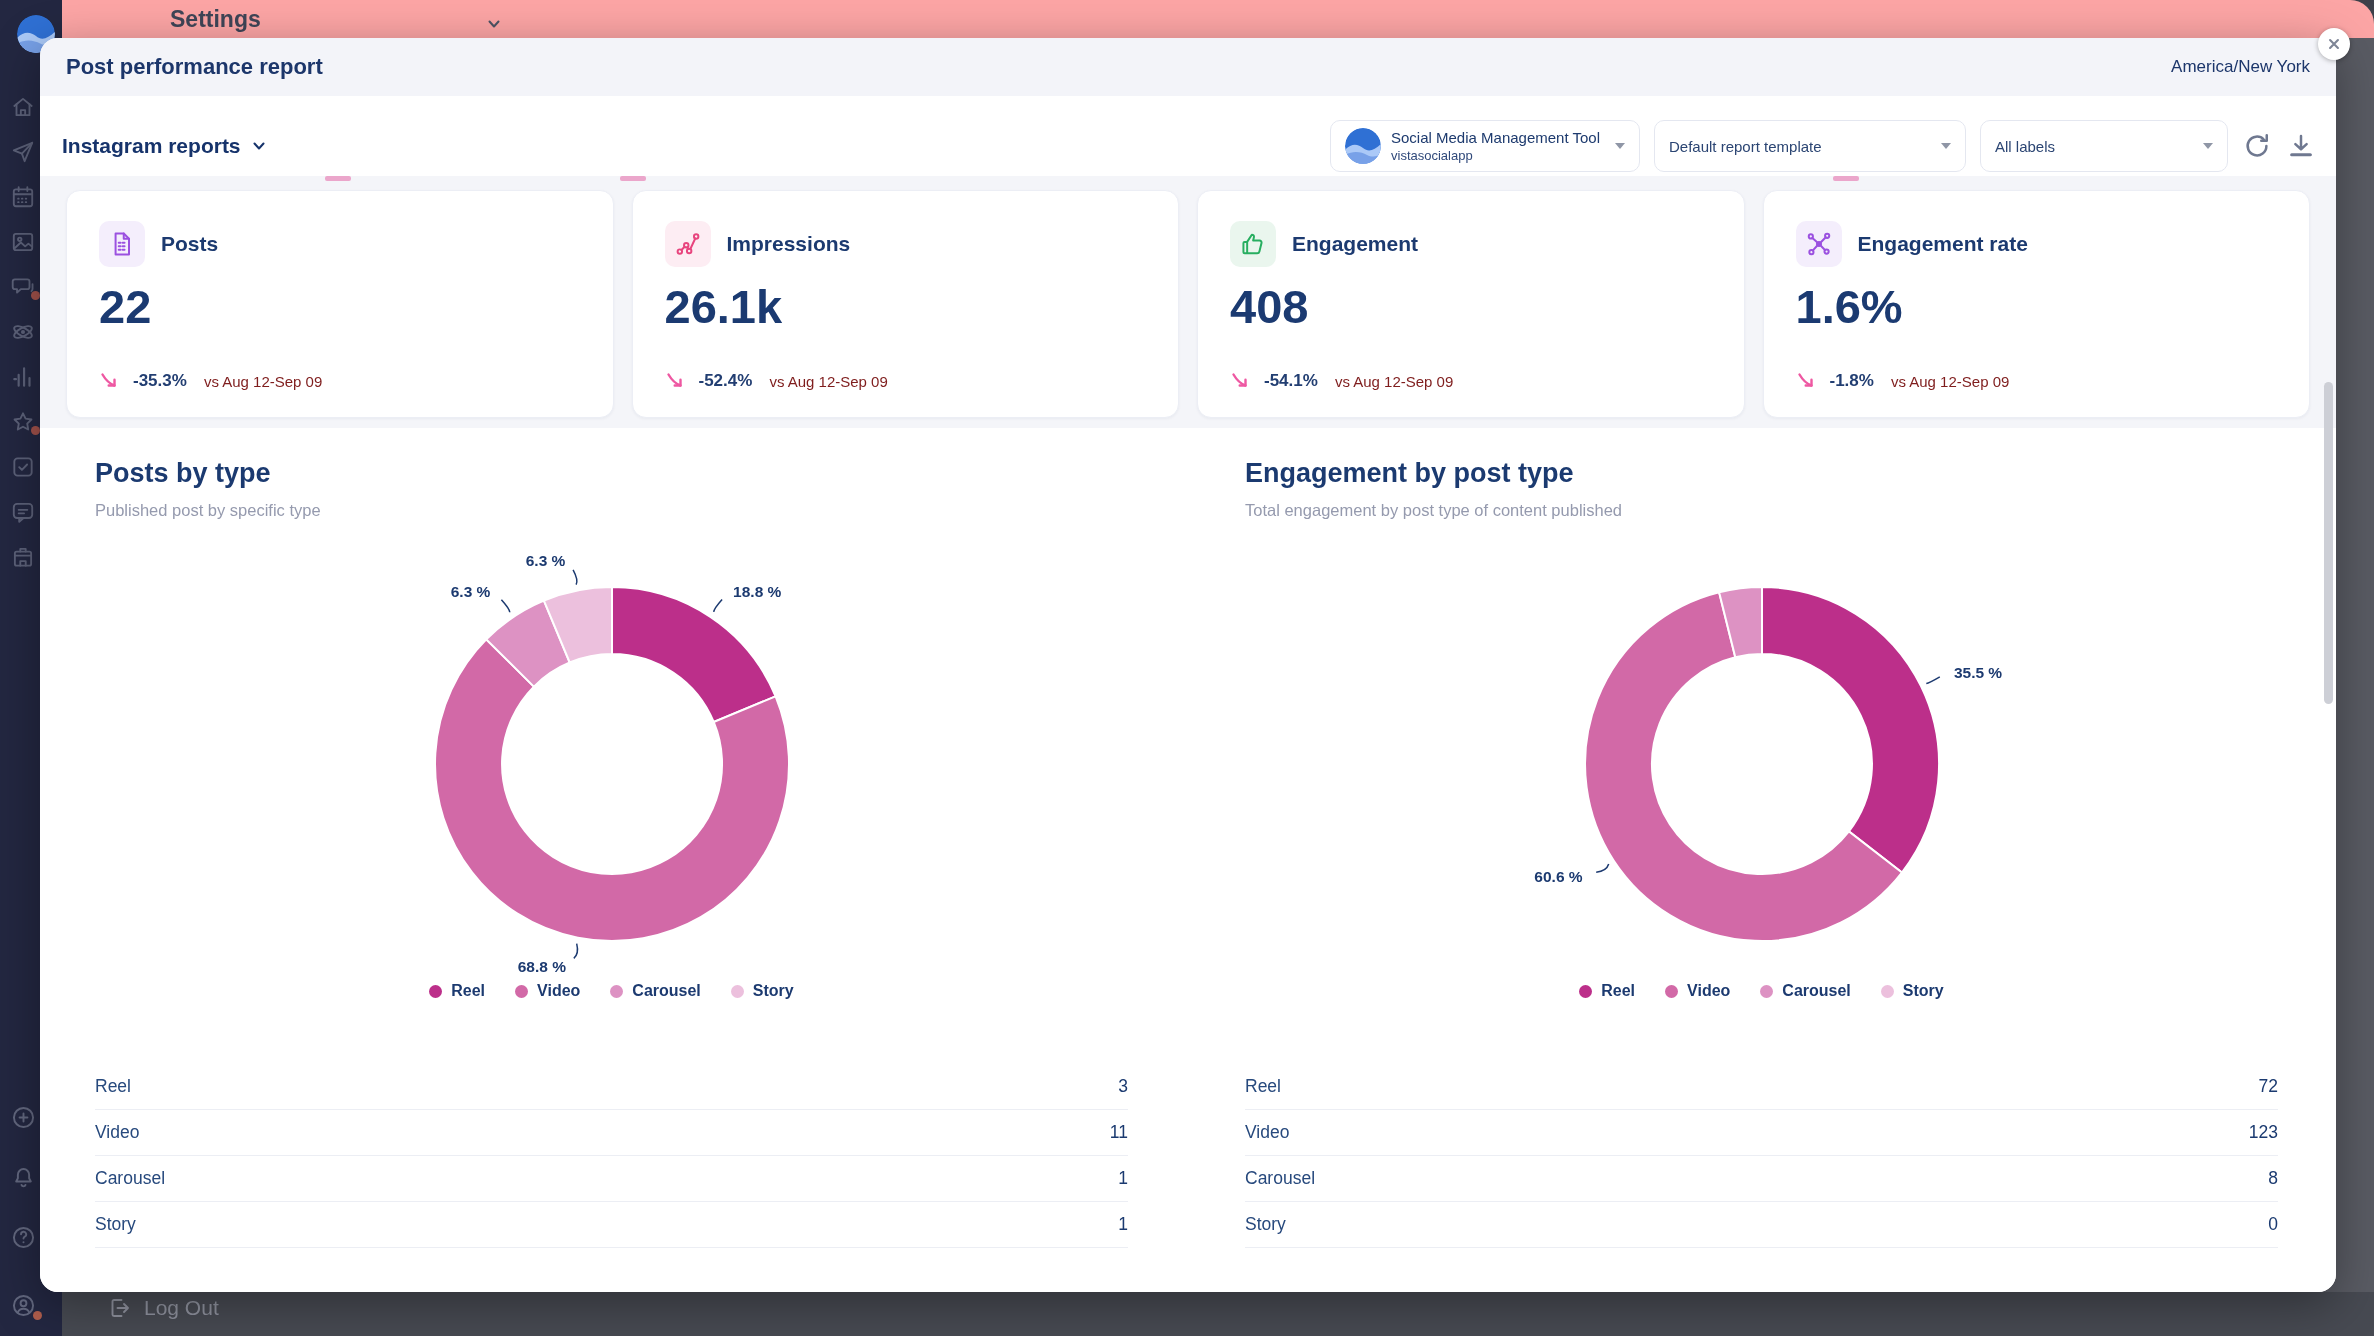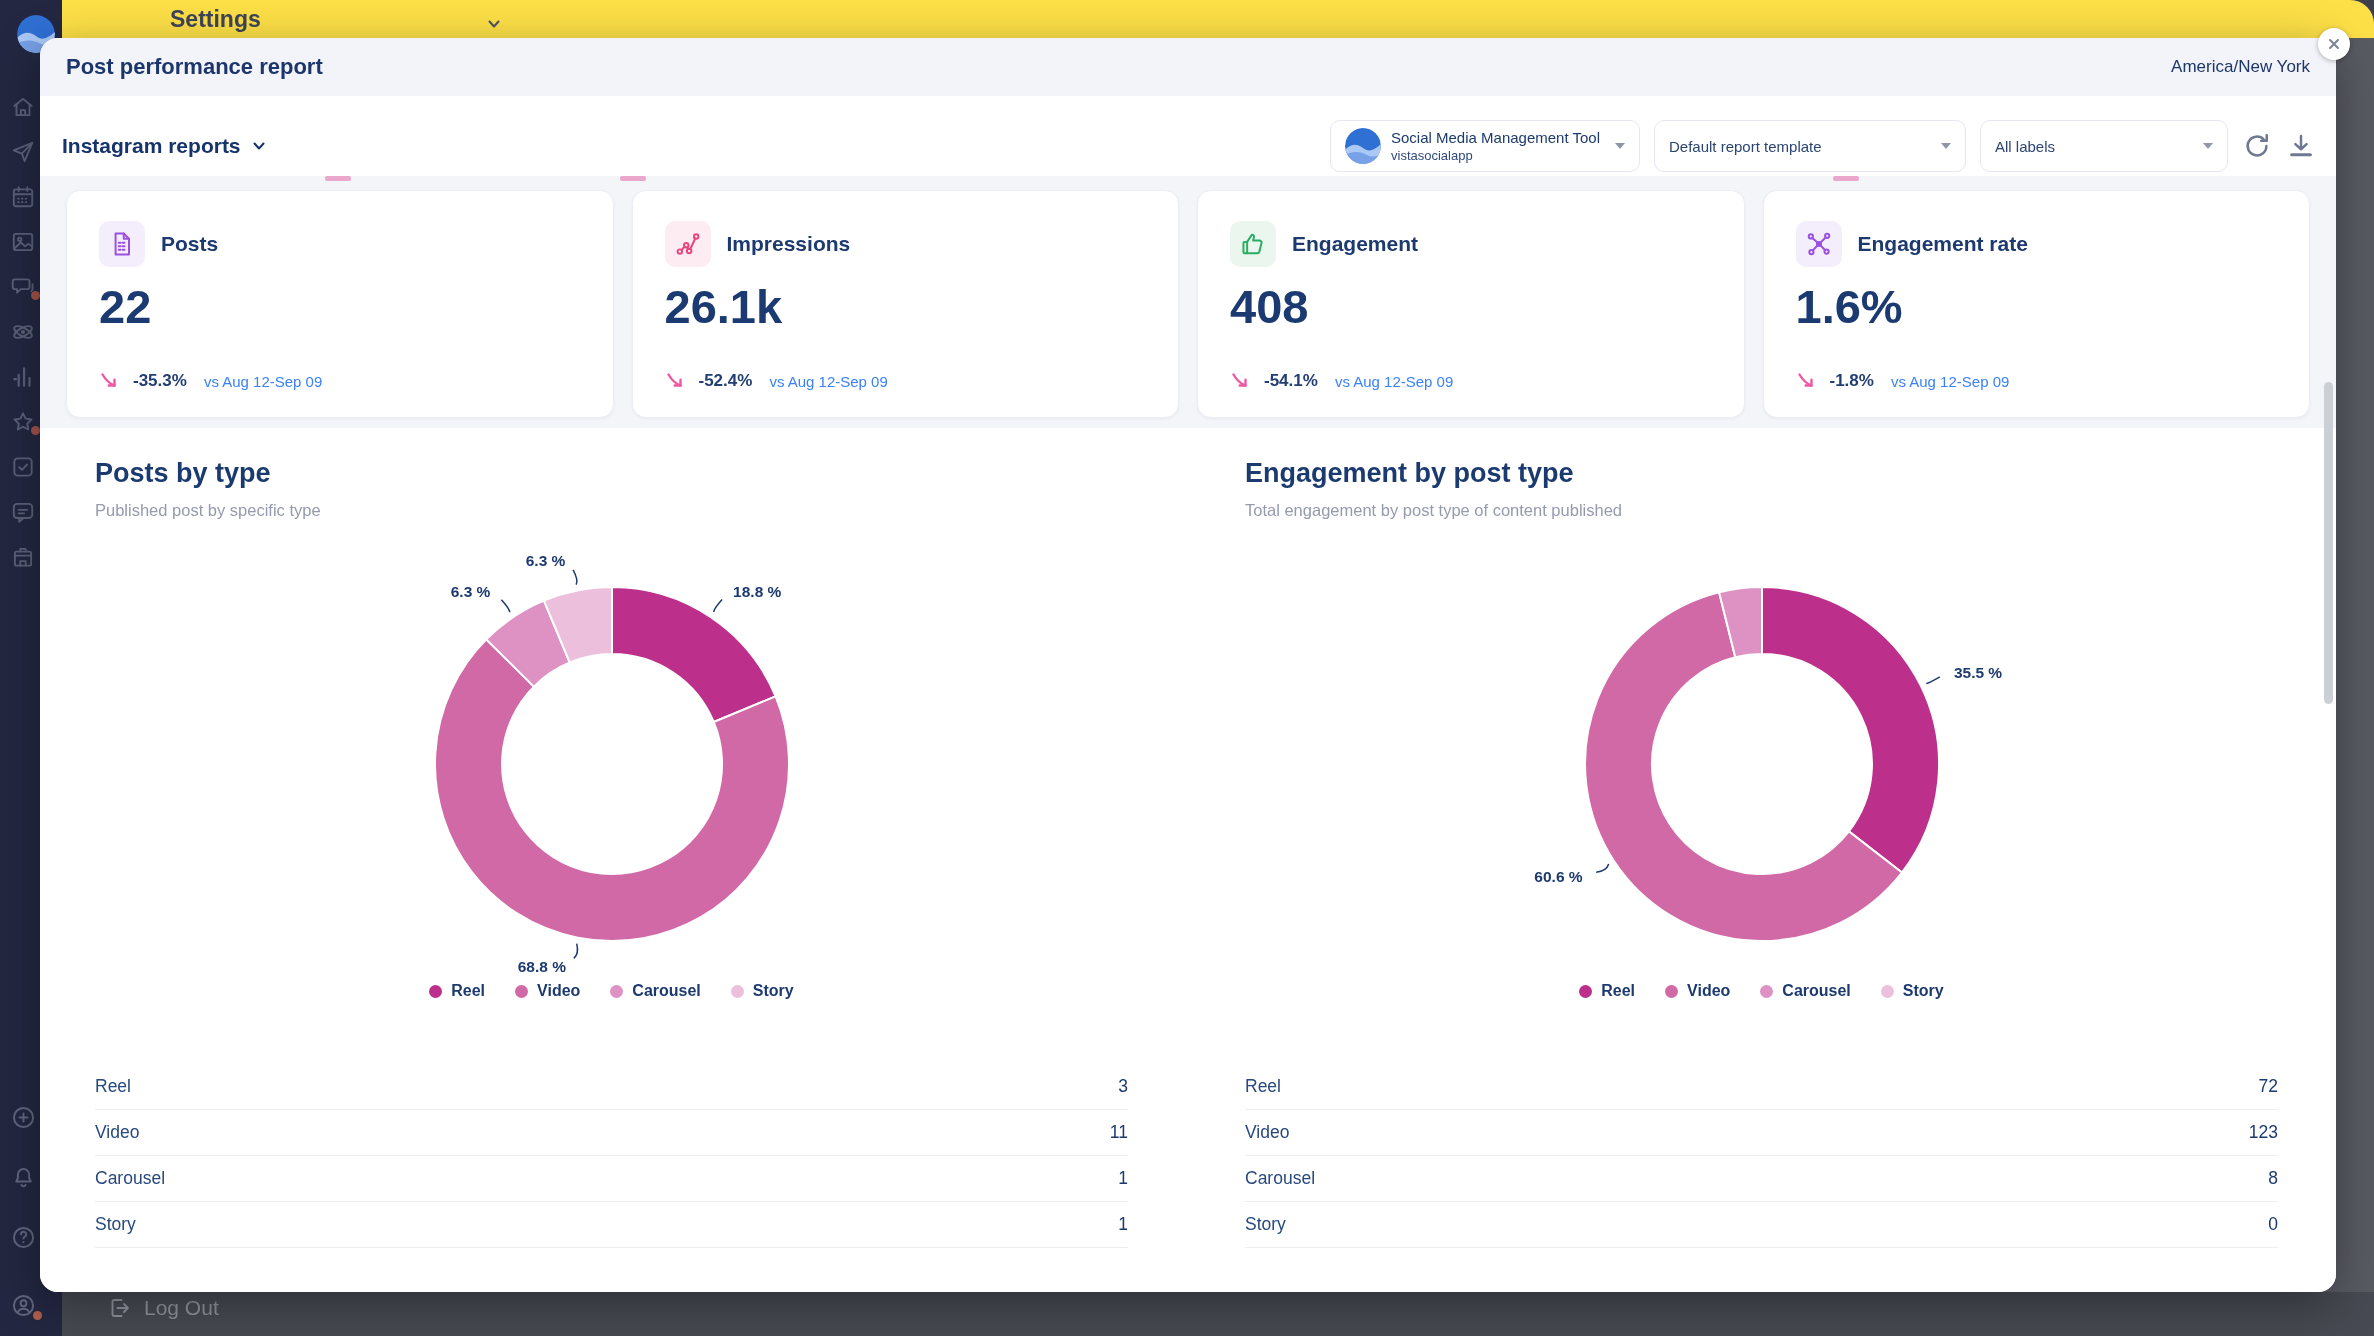--- a/index.html
+++ b/index.html
@@ -1,20 +1,20 @@
 <!DOCTYPE html>
 <html><head>
 <meta charset="utf-8">
 <style>
   * { box-sizing: border-box; margin: 0; padding: 0; }
   html,body { width:2374px; height:1336px; background:#3d404a; font-family:"Liberation Sans", sans-serif; overflow:hidden; }
   .page { position:absolute; inset:0; background:#595b63; border-radius:0 24px 0 0; overflow:hidden; }
 
   
-  .top-strip { position:absolute; left:62px; top:0; right:0; height:38px; background:#fde047; }
+  .top-strip { position:absolute; left:62px; top:0; right:0; height:38px; background:#fca5a5; }
   .settings-title { position:absolute; left:108px; top:6px; font-size:23px; font-weight:600; color:#3f4557; }
   .settings-chevron { position:absolute; left:424px; top:16px; width:16px; height:16px; color:#4d5364; }
   .bottom-strip { position:absolute; left:62px; bottom:0; right:0; height:44px; background:#474a52; z-index:5; }
   .logout { position:absolute; left:108px; top:1296px; display:flex; align-items:center; gap:12px; color:#8f929e; font-size:21px; z-index:6; cursor:pointer; }
   .logout .icon { width:24px; height:24px; }
 
   
   .sidebar { position:absolute; left:0; top:0; bottom:0; width:62px; background:#232741; z-index:4; }
   .sidebar-logo { position:absolute; left:17px; top:15px; width:38px; height:38px; border-radius:50%; overflow:hidden; }
   .side-icons { position:absolute; left:0; top:84px; width:62px; }
@@ -55,21 +55,21 @@
   .cards { display:grid; grid-template-columns:repeat(4,1fr); gap:18px; }
   .card { background:#fff; border:1px solid #eceef5; border-radius:14px; height:228px; padding:30px 32px 26px; display:flex; flex-direction:column; box-shadow:0 1px 3px rgba(20,30,80,.05); }
   .card-head { display:flex; align-items:center; gap:16px; }
   .card-iconbox { width:46px; height:46px; border-radius:10px; display:flex; align-items:center; justify-content:center; }
   .card-iconbox .icon { width:28px; height:28px; }
   .card-title { font-size:21px; font-weight:600; color:#1c3a70; }
   .card-value { margin-top:12px; font-size:47px; font-weight:600; color:#1b3a71; }
   .card-delta { margin-top:auto; display:flex; align-items:center; gap:14px; }
   .card-delta .icon { width:20px; height:20px; color:#ee58a2; }
   .delta-val { font-size:17px; font-weight:700; color:#223e72; }
-  .delta-note { font-size:15px; color:#3b82f6; margin-left:3px; }
+  .delta-note { font-size:15px; color:#7f1d1d; margin-left:3px; }
 
   .charts { display:flex; gap:117px; padding:30px 58px 0 55px; background:#fff; flex:1; }
   .chart-col { flex:1; min-width:0; }
   .chart-title { font-size:27px; font-weight:600; color:#1b3a70; }
   .chart-subtitle { margin-top:12px; font-size:16.5px; color:#959aae; }
   .donut { display:block; width:100%; margin-top:14px; overflow:visible; }
   .donut-label { font-size:15.5px; font-weight:700; fill:#1c3a70; }
   .legend { display:flex; justify-content:center; gap:30px; margin-top:8px; }
   .legend-item { display:flex; align-items:center; gap:9px; cursor:pointer; }
   .legend-dot { width:13px; height:13px; border-radius:50%; flex:none; }

